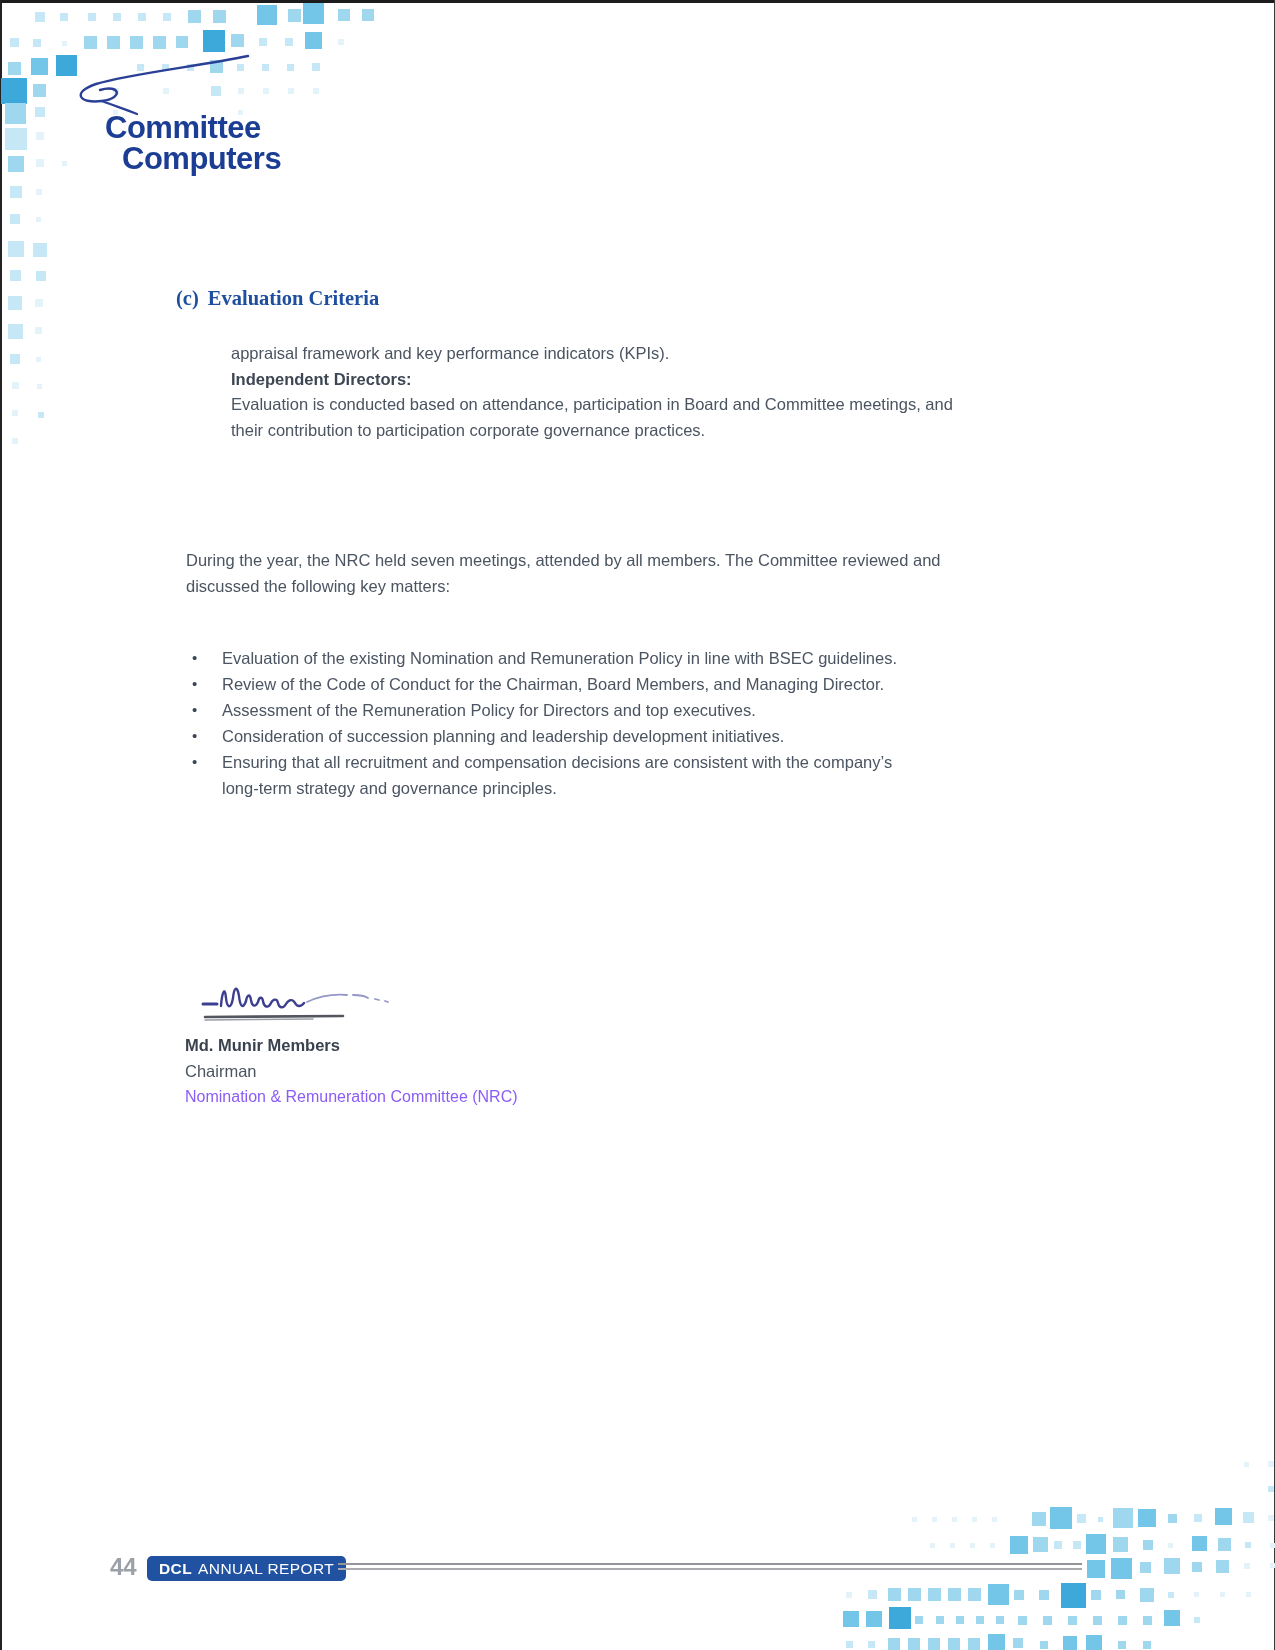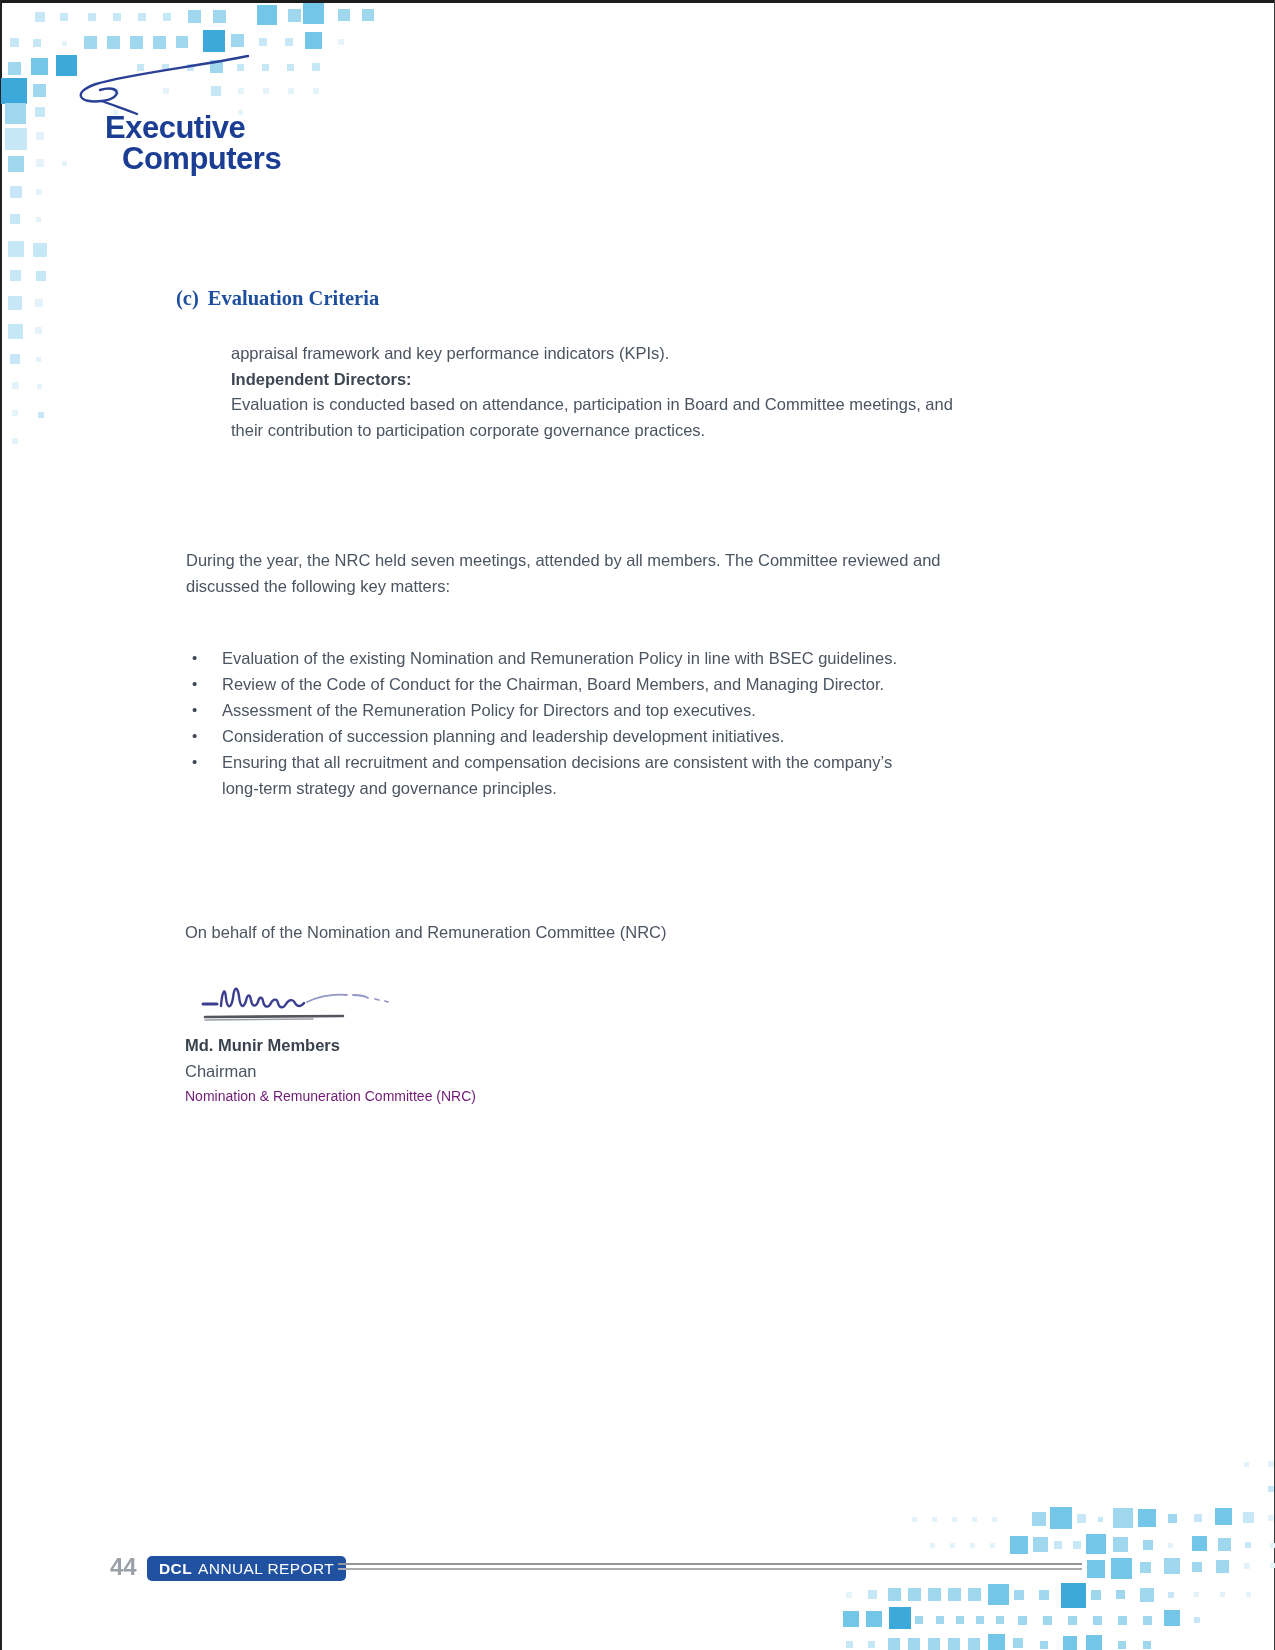--- a/index.html
+++ b/index.html
@@ -31,21 +31,21 @@
   .block-d-intro{position:absolute;left:186px;top:548px;}
   .bullet-list{position:absolute;left:190px;top:645px;list-style:none;margin:0;padding:0;}
   .bullet-item{position:relative;padding-left:32px;margin:0;}
   .bullet-dot{position:absolute;left:2px;top:0;color:#3d4754;font-size:15px;line-height:26px;}
   .bullet-item .bodyline{line-height:26px;}
   
   .behalf{position:absolute;left:185px;top:923px;font-size:16.5px;color:#4b5461;white-space:nowrap;}
   .signature{position:absolute;left:195px;top:972px;}
   .signoff-name{position:absolute;left:185px;top:1036px;font-size:16.5px;font-weight:700;color:#39424e;white-space:nowrap;}
   .signoff-role{position:absolute;left:185px;top:1062px;font-size:16.5px;color:#4b5461;white-space:nowrap;}
-  .signoff-org{position:absolute;left:185px;top:1088px;font-size:14px;color:#701a75;white-space:nowrap;text-align:right;}
+  .signoff-org{position:absolute;left:185px;top:1088px;font-size:16px;color:#8b5cf6;white-space:nowrap;text-align:right;}
   
   .page-number{position:absolute;left:110px;top:1553px;font-size:24px;font-weight:700;color:#9ba1a8;}
   .report-badge{
     position:absolute;left:147px;top:1556px;height:25px;padding:0 12px;border-radius:5px;
     background:#2151a1;color:#ffffff;font-size:15.5px;letter-spacing:0.4px;
     display:flex;align-items:center;white-space:nowrap;
   }
   .report-badge .b{font-weight:800;margin-right:6px;}
   .footer-rule{position:absolute;left:338px;top:1563px;width:744px;height:3px;
     border-top:2px solid #939598;border-bottom:2px solid #a9abae;background:transparent;}
@@ -227,21 +227,21 @@
       <div class="decor-square" style="left: 1063px; top: 1636px; width: 14px; height: 14px; background: rgb(116, 198, 232);"></div>
       <div class="decor-square" style="left: 1086px; top: 1635px; width: 16px; height: 16px; background: rgb(116, 198, 232);"></div>
       <div class="decor-square" style="left: 1118px; top: 1641px; width: 8px; height: 8px; background: rgb(159, 215, 239);"></div>
       <div class="decor-square" style="left: 1143px; top: 1641px; width: 8px; height: 8px; background: rgb(159, 215, 239);"></div>
     </div>
 
   <svg class="swoosh" width="200" height="80" viewBox="0 0 200 80">
     <path d="M 190 10 C 142 20 70 28 38 38 C 14 46 20 58 44 55 C 66 52 62 38 42 44" fill="none" stroke="#2a3f96" stroke-width="2.4" stroke-linecap="round"></path>
     <path d="M 44 55 C 57 60 70 64 79 68" fill="none" stroke="#2a3f96" stroke-width="2.4" stroke-linecap="round"></path>
   </svg>
-  <div class="logo-word logo-line1">Executive</div>
+  <div class="logo-word logo-line1">Committee</div>
   <div class="logo-word logo-line2">Computers</div>
 
   <div class="sec-heading heading-c">
     <span class="prefix">(c)</span><span>Evaluation Criteria</span>
   </div>
   <div class="block-c" id="block-c">
       <div class="bodyline">appraisal framework and key performance indicators (KPIs).</div>
       <div class="bodyline bold">Independent Directors:</div>
       <div class="bodyline">Evaluation is conducted based on attendance, participation in Board and Committee meetings, and</div>
       <div class="bodyline">their contribution to participation corporate governance practices.</div>
@@ -268,21 +268,20 @@
         <span class="bullet-dot">•</span>
         <div class="bodyline">Consideration of succession planning and leadership development initiatives.</div>
       </li>
       <li class="bullet-item">
         <span class="bullet-dot">•</span>
         <div class="bodyline">Ensuring that all recruitment and compensation decisions are consistent with the company’s</div>
         <div class="bodyline">long-term strategy and governance principles.</div>
       </li>
     </ul>
 
-  <div class="behalf">On behalf of the Nomination and Remuneration Committee (NRC)</div>
 
   <svg class="signature" width="220" height="60" viewBox="0 0 220 60">
     <path d="M 8 32 L 22 32" fill="none" stroke="#3c3f8f" stroke-width="3" stroke-linecap="round"></path>
     <path d="M 26 34 C 27 20 30 14 31 26 C 32 36 36 38 38 26 C 39 16 42 12 44 24 C 45 34 48 38 51 29 C 52 23 55 21 56 28 C 57 34 60 36 63 30 C 64 25 67 24 68 29 C 69 35 73 37 76 31 C 78 27 82 26 83 31 C 84 36 88 37 91 32 C 94 27 98 27 100 31 C 102 35 106 35 109 31" fill="none" stroke="#3c3f8f" stroke-width="2.4" stroke-linecap="round"></path>
     <path d="M 112 30 C 125 24 140 22 152 23 M 158 23 C 166 23 170 24 173 26 M 180 27 L 184 28 M 190 29 L 193 30" fill="none" stroke="#9397c6" stroke-width="1.8" stroke-linecap="round"></path>
     <path d="M 10 45 L 148 44" fill="none" stroke="#53565e" stroke-width="2.6" stroke-linecap="round"></path>
     <path d="M 10 48 L 118 47" fill="none" stroke="#9b9ea6" stroke-width="1.4" stroke-linecap="round"></path>
   </svg>
 
   <div class="signoff-name">Md. Munir Members</div>

